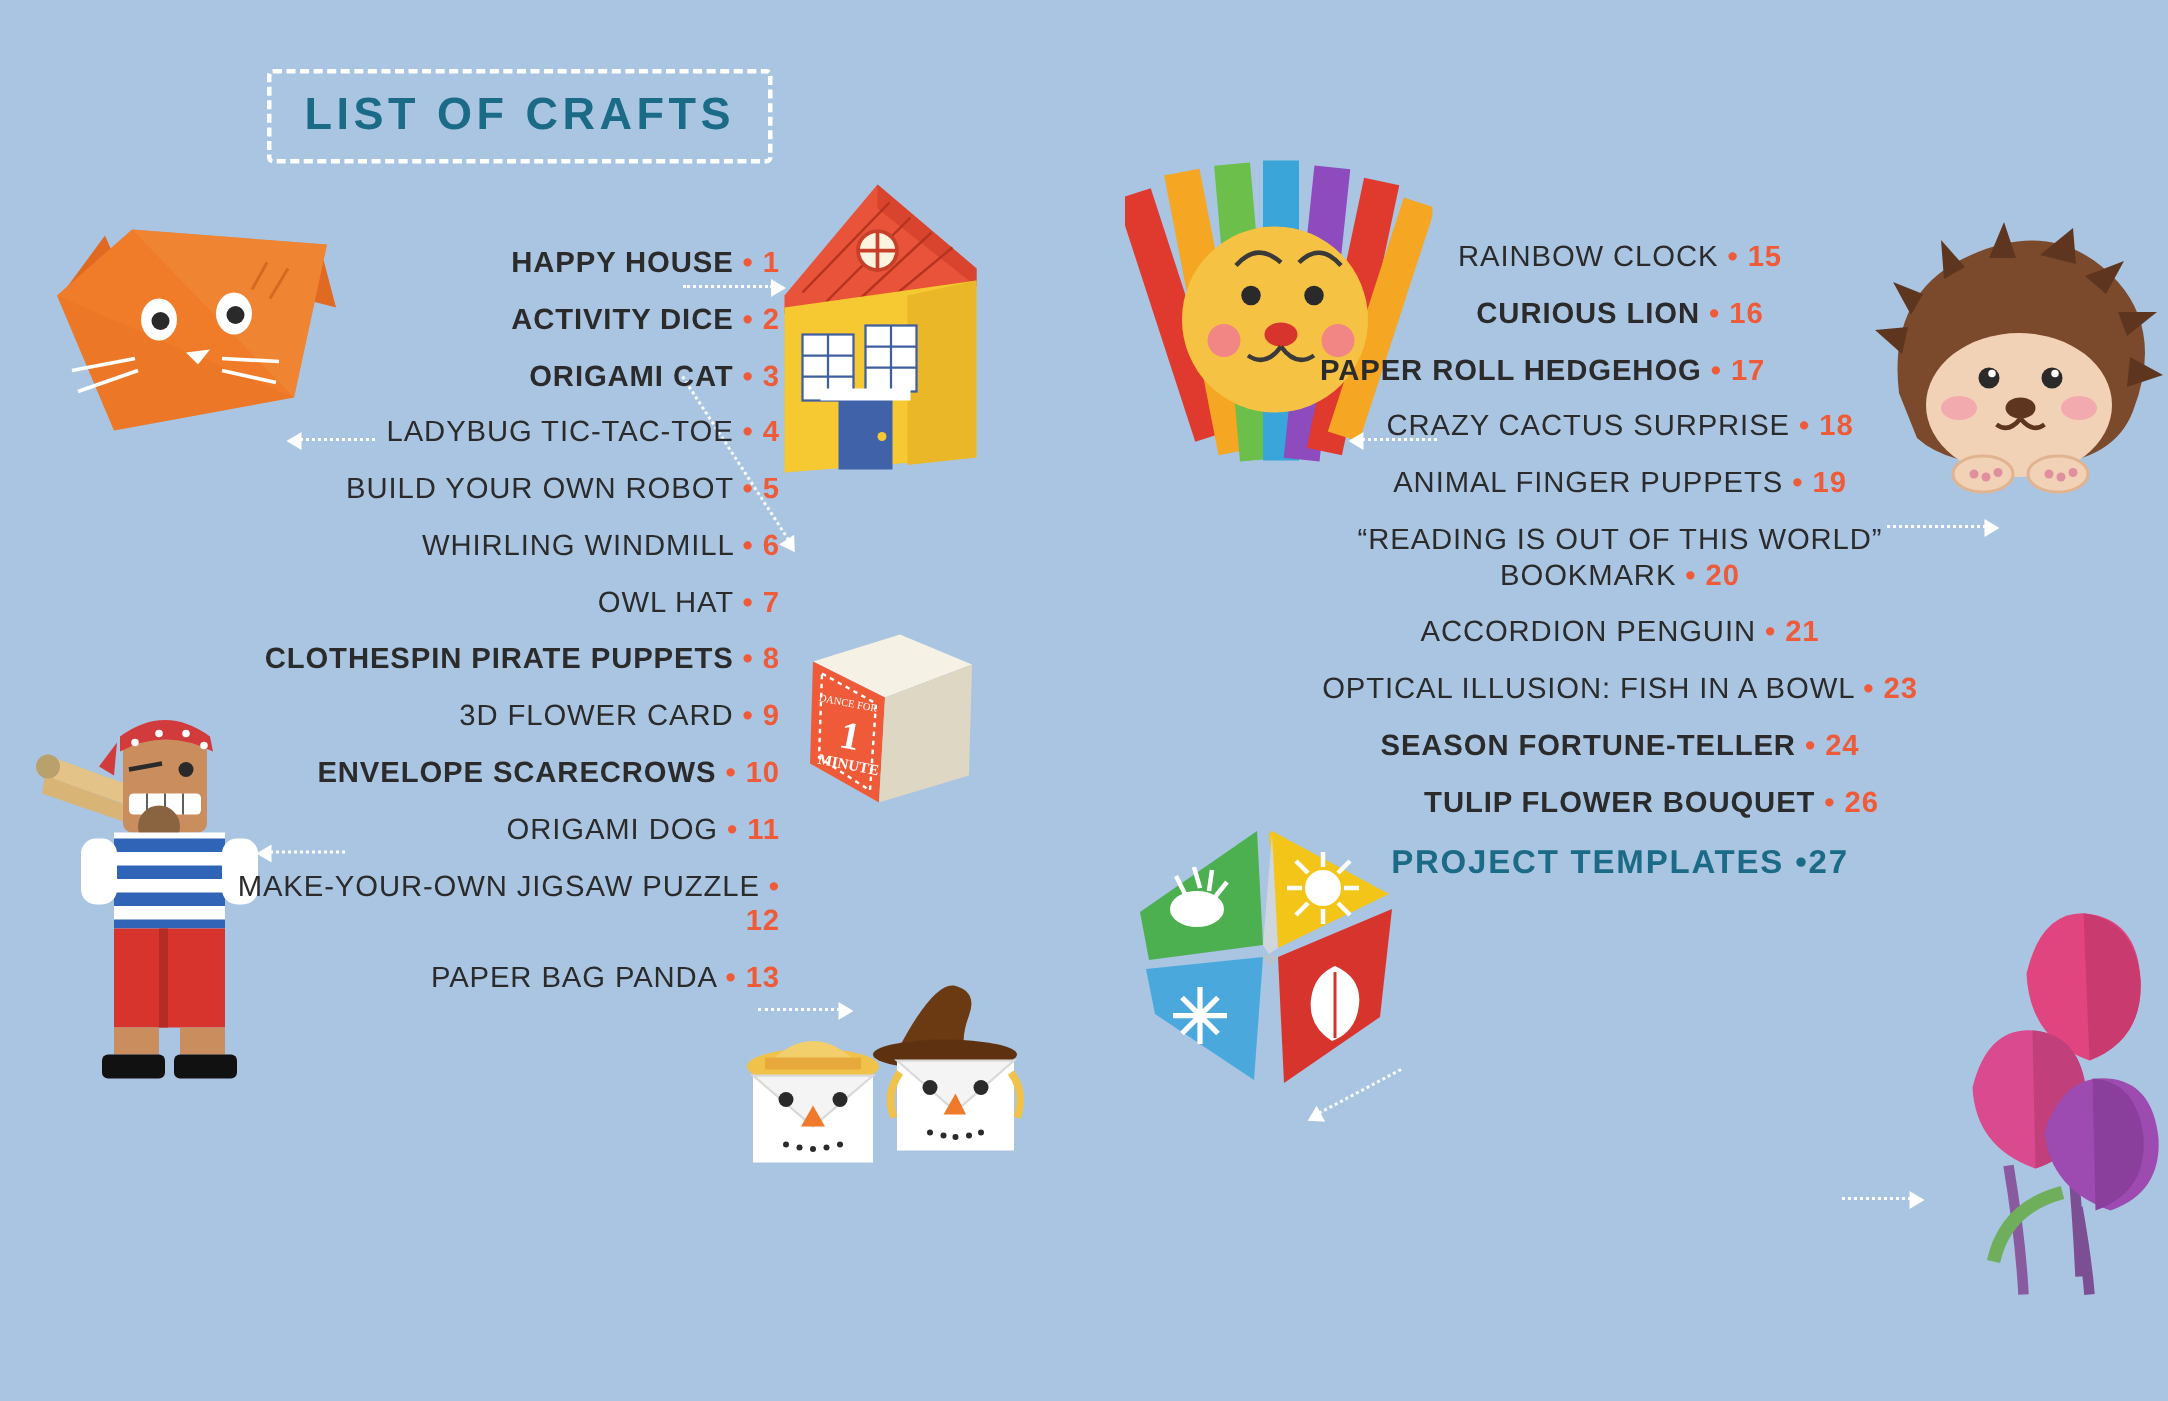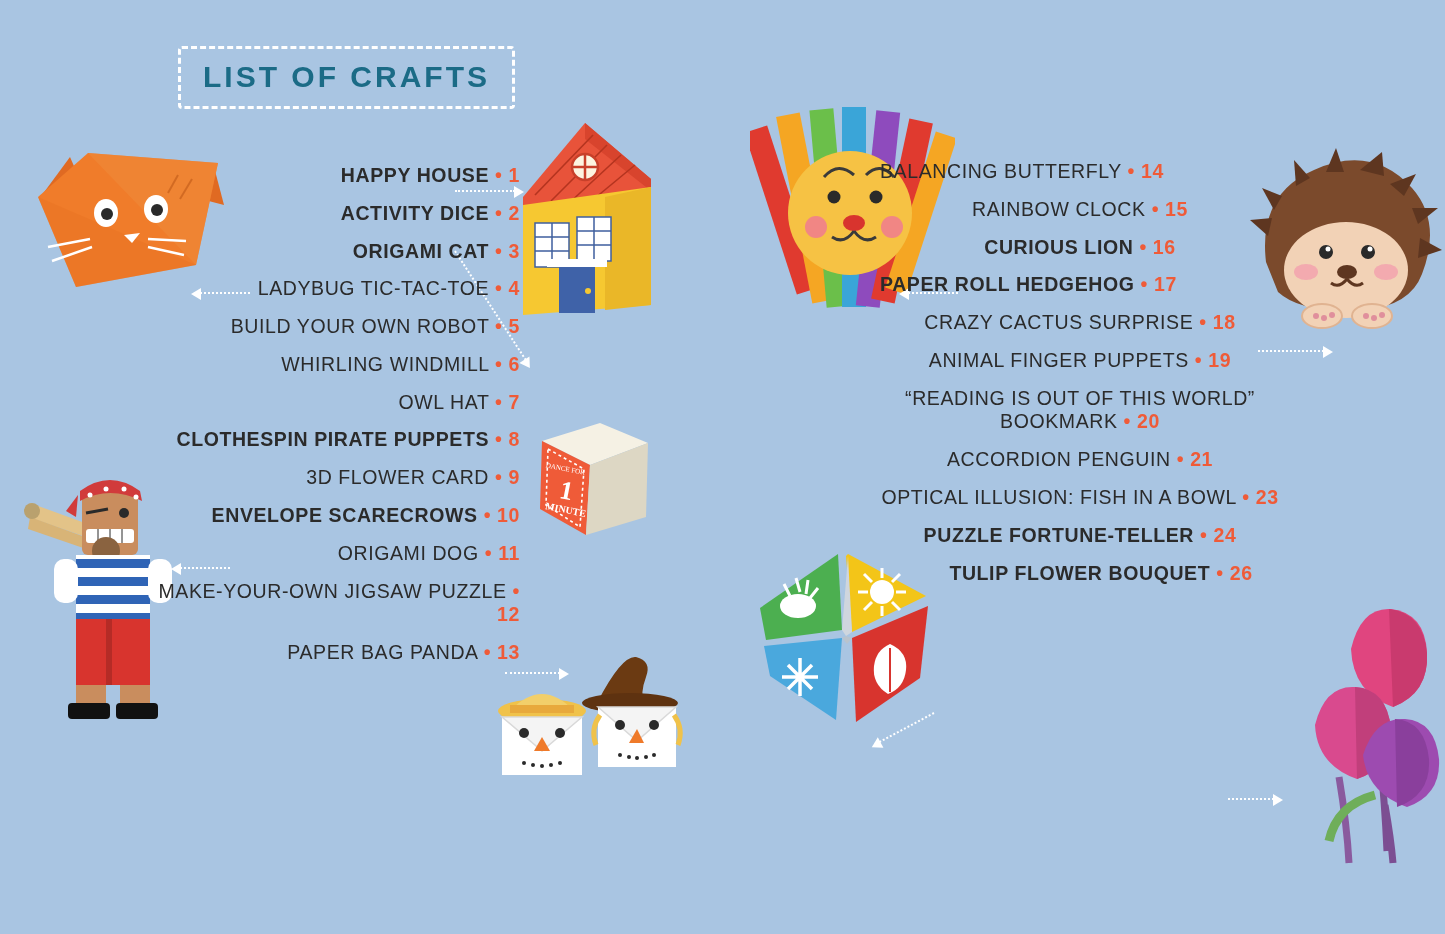--- a/index.html
+++ b/index.html
@@ -388,26 +388,26 @@
     <div class="entry"><span>OWL HAT</span> <span class="dot">•</span> <span class="num">7</span></div>
     <div class="entry bold two-line" style="text-align:right;"><span>CLOTHESPIN PIRATE PUPPETS</span> <span class="dot">•</span> <span class="num">8</span></div>
     <div class="entry"><span>3D FLOWER CARD</span> <span class="dot">•</span> <span class="num">9</span></div>
     <div class="entry bold"><span>ENVELOPE SCARECROWS</span> <span class="dot">•</span> <span class="num">10</span></div>
     <div class="entry"><span>ORIGAMI DOG</span> <span class="dot">•</span> <span class="num">11</span></div>
     <div class="entry two-line" style="text-align:right;"><span>MAKE-YOUR-OWN JIGSAW PUZZLE</span> <span class="dot">•</span> <span class="num">12</span></div>
     <div class="entry"><span>PAPER BAG PANDA</span> <span class="dot">•</span> <span class="num">13</span></div>
   </div>
 
   <div class="list list-right">
-    <div class="entry"><span>BALANCING BUTTERFLY</span> <span class="dot">•</span> <span class="num">14</span></div>
     <div class="entry" style="align-self:center;"><span>RAINBOW CLOCK</span> <span class="dot">•</span> <span class="num">15</span></div>
     <div class="entry bold" style="align-self:center;"><span>CURIOUS LION</span> <span class="dot">•</span> <span class="num">16</span></div>
     <div class="entry bold"><span>PAPER ROLL HEDGEHOG</span> <span class="dot">•</span> <span class="num">17</span></div>
     <div class="entry" style="align-self:center;"><span>CRAZY CACTUS SURPRISE</span> <span class="dot">•</span> <span class="num">18</span></div>
     <div class="entry" style="align-self:center;"><span>ANIMAL FINGER PUPPETS</span> <span class="dot">•</span> <span class="num">19</span></div>
     <div class="entry two-line" style="text-align:center;"><span>“READING IS OUT OF THIS WORLD” BOOKMARK</span> <span class="dot">•</span> <span class="num">20</span></div>
     <div class="entry" style="align-self:center;"><span>ACCORDION PENGUIN</span> <span class="dot">•</span> <span class="num">21</span></div>
     <div class="entry two-line" style="text-align:center;"><span>OPTICAL ILLUSION: FISH IN A BOWL</span> <span class="dot">•</span> <span class="num">23</span></div>
-    <div class="entry bold" style="align-self:center;"><span>PUZZLE FORTUNE-TELLER</span> <span class="dot">•</span> <span class="num">24</span></div>
+    <div class="entry bold" style="align-self:center;"><span>SEASON FORTUNE-TELLER</span> <span class="dot">•</span> <span class="num">24</span></div>
     <div class="entry bold" style="align-self:center;margin-left:42px;"><span>TULIP FLOWER BOUQUET</span> <span class="dot">•</span> <span class="num">26</span></div>
+    <div class="entry templates" style="align-self:center;"><span>PROJECT TEMPLATES</span> <span class="dot">•</span><span class="num">27</span></div>
   </div>
 
 </div>
 
 </body></html>

